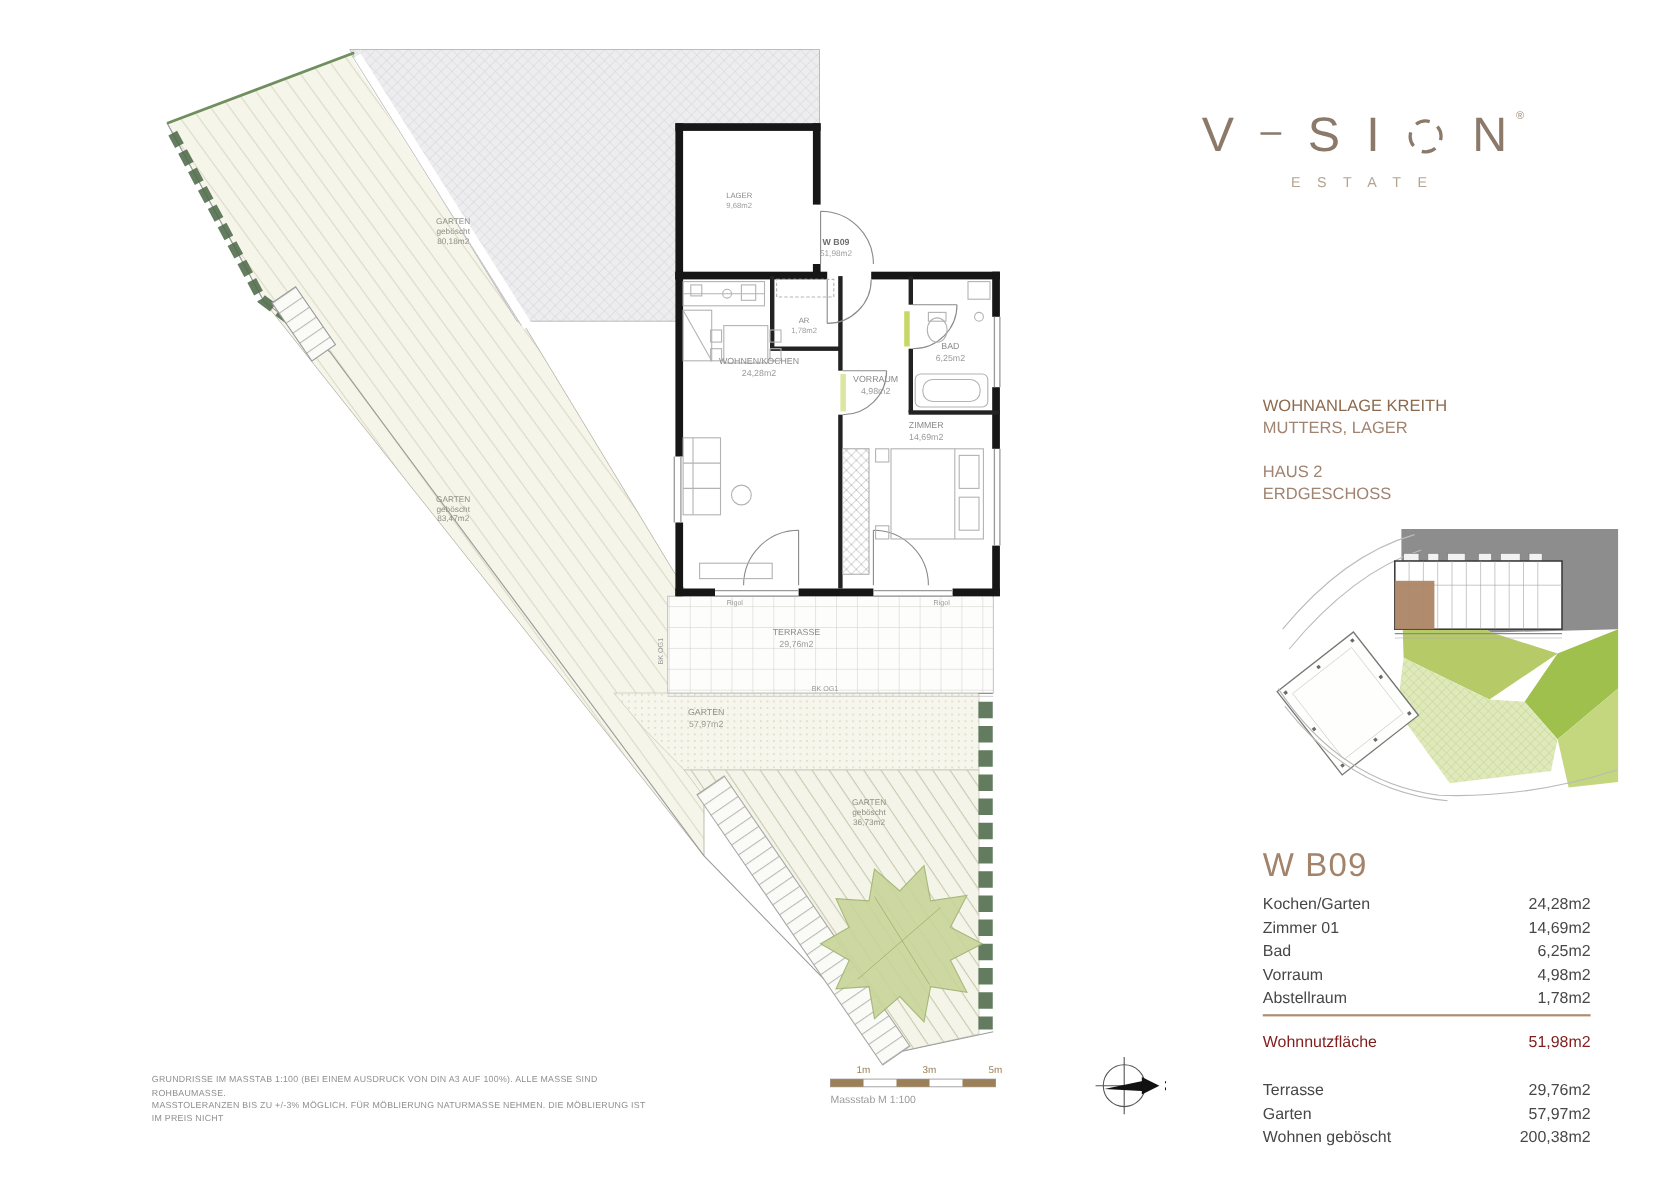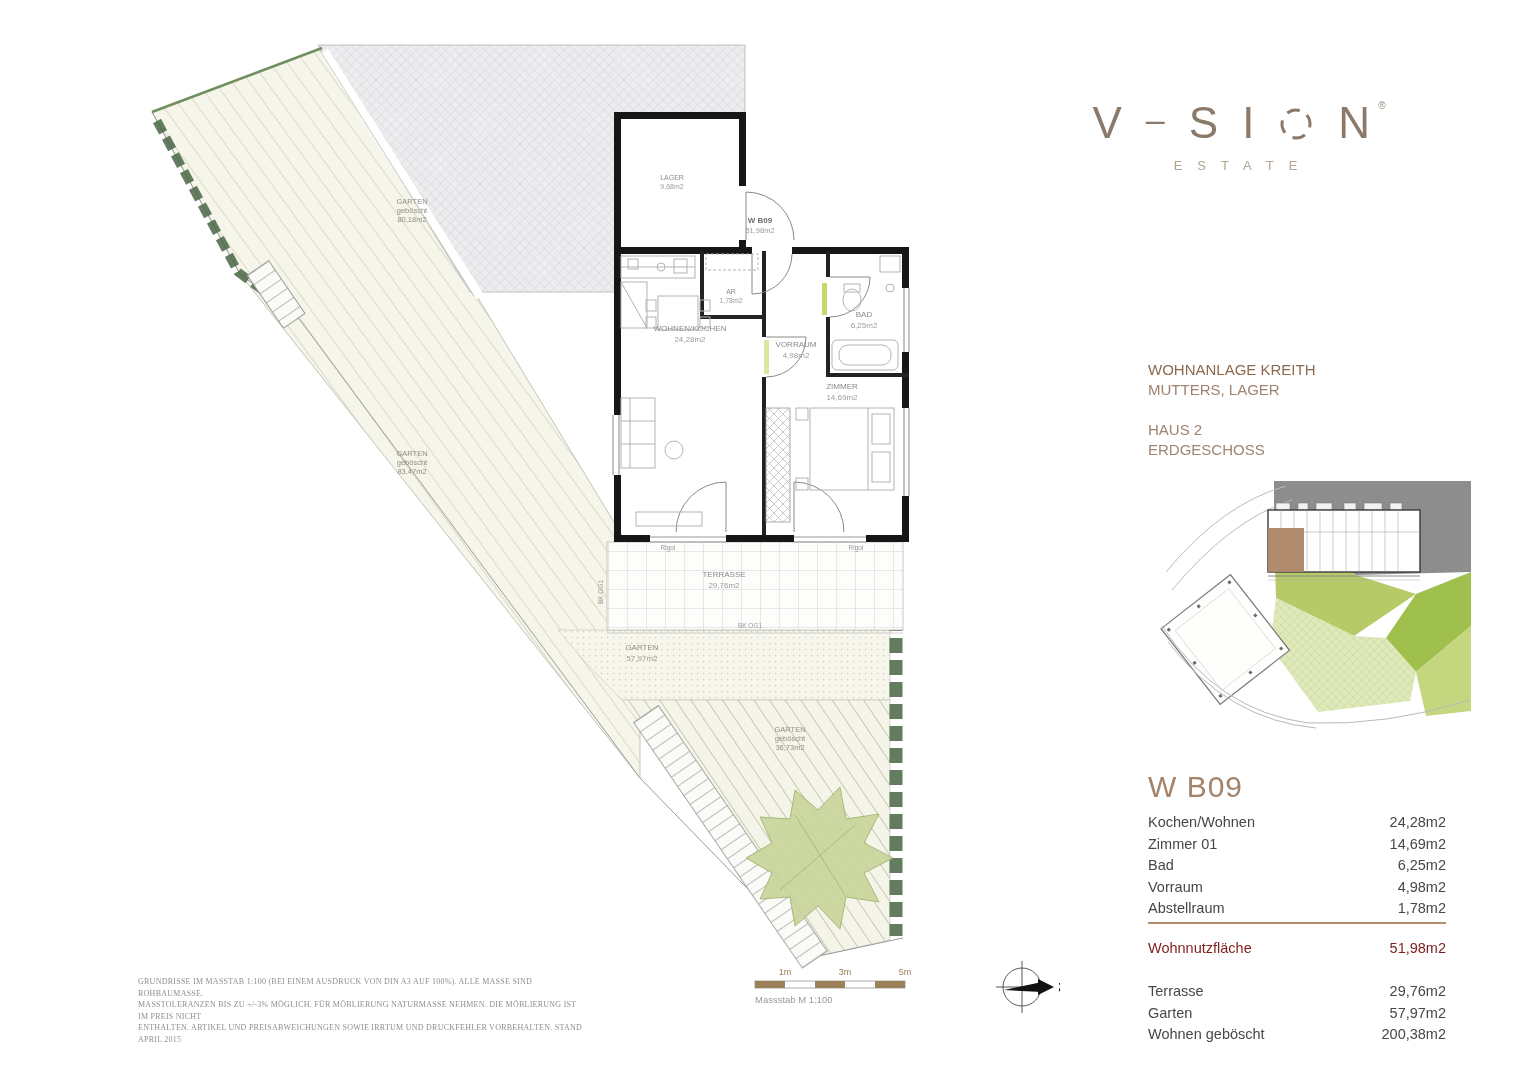--- a/index.html
+++ b/index.html
@@ -20,21 +20,21 @@
   
   #unittable{left:1148px;top:770px;width:298px;}
   #unittable h1{margin:0 0 8px 0;font-size:30px;font-weight:400;color:#a3836a;letter-spacing:1px;}
   .trow{display:flex;justify-content:space-between;font-size:14.5px;line-height:21.5px;color:#474747;}
   .trow .v{text-align:right;}
   #divider{border-bottom:2px solid #b08d6b;margin:2px 0 14px 0;}
   .total{color:#7f1d1d;}
   .outdoor{margin-top:22px;}
   
   #disclaimer{left:138px;top:976px;width:450px;font-size:8px;line-height:11.5px;
-      color:#8f8f8f;letter-spacing:.25px;font-family:Liberation Serif, serif;}
+      color:#8f8f8f;letter-spacing:.25px;}
   #disclaimer span{display:block;}
   svg text{font-family:"Liberation Sans",sans-serif;}
 </style>
 </head>
 <body>
 
 <svg class="abs" style="left:0;top:0" width="1060" height="1080" viewBox="0 0 1060 1080">
   <defs>
     <pattern id="contour" width="14" height="14" patternUnits="userSpaceOnUse" patternTransform="rotate(54)">
       <rect width="14" height="14" fill="#f5f5ea"></rect>
@@ -356,21 +356,21 @@
       <rect x="24" y="164" width="3" height="3"></rect>
         <rect x="101" y="164" width="3" height="3"></rect>
     </g>
   </g>
   <path d="M4,150 Q60,235 150,247 M10,166 Q70,244 158,252 M150,247 Q230,250 312,224" stroke="#b9b9b9" fill="none" stroke-width="1"></path>
 </svg>
 
 <div id="unittable" class="abs">
   <h1>W B09</h1>
   <div class="trow">
-      <span>Kochen/Wohnen</span>
+      <span>Kochen/Garten</span>
       <span class="v">24,28m2</span>
     </div>
   <div class="trow">
       <span>Zimmer 01</span>
       <span class="v">14,69m2</span>
     </div>
   <div class="trow">
       <span>Bad</span>
       <span class="v">6,25m2</span>
     </div>
@@ -399,14 +399,13 @@
     <div class="trow">
         <span>Wohnen geböscht</span>
         <span class="v">200,38m2</span>
       </div>
   </div>
 </div>
 
 <div id="disclaimer" class="abs">
   <span>GRUNDRISSE IM MASSTAB 1:100 (BEI EINEM AUSDRUCK VON DIN A3 AUF 100%). ALLE MASSE SIND ROHBAUMASSE.</span>
   <span>MASSTOLERANZEN BIS ZU +/-3% MÖGLICH. FÜR MÖBLIERUNG NATURMASSE NEHMEN. DIE MÖBLIERUNG IST IM PREIS NICHT</span>
-  <span>ENTHALTEN. ARTIKEL UND PREISABWEICHUNGEN SOWIE IRRTUM UND DRUCKFEHLER VORBEHALTEN. STAND APRIL 2015</span>
 </div>
 
 </body></html>

